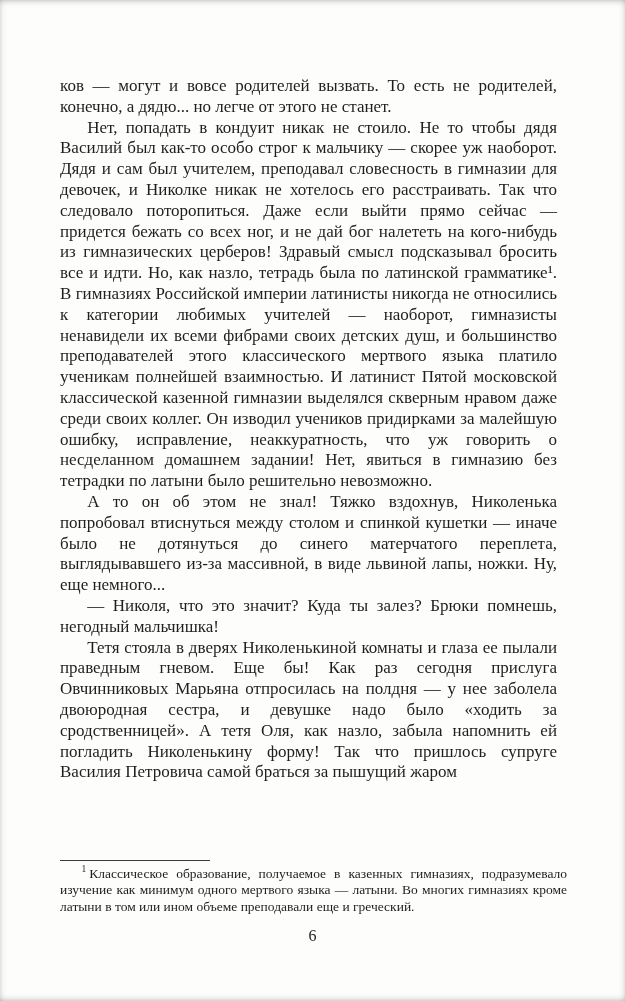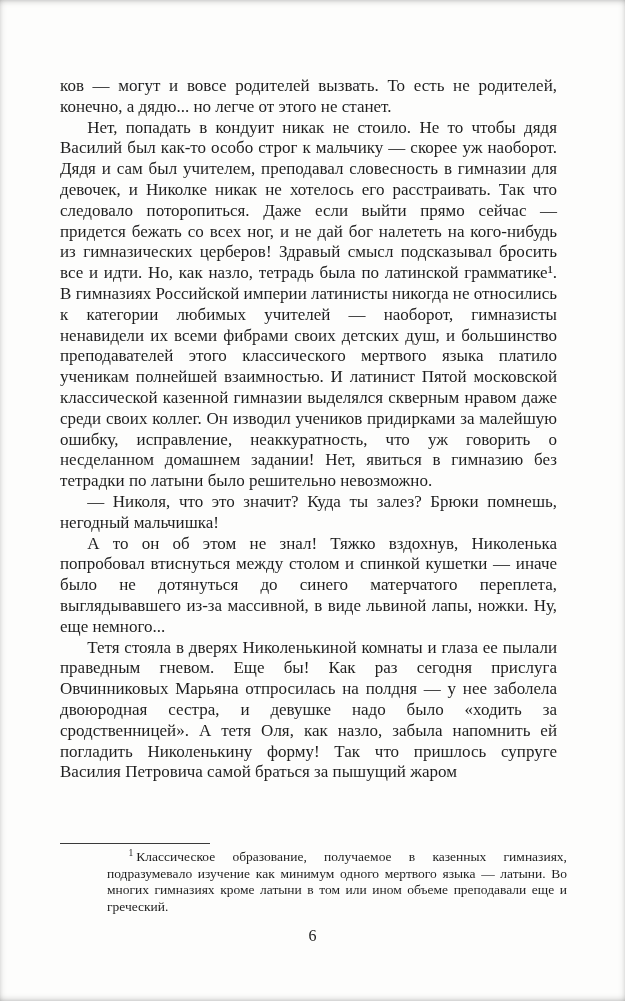--- a/index.html
+++ b/index.html
@@ -50,21 +50,20 @@
     margin-bottom: 5px;
   }
   .footnote {
     font-family: "Liberation Serif", serif;
     font-size: 13.5px;
     line-height: 16.4px;
     color: #1e1e1e;
     text-align: justify;
     text-indent: 1.6em;
     hyphens: auto;
-    margin-left: 47px;
     -webkit-hyphens: auto;
   }
   .footnote sup {
     font-size: 9.5px;
     line-height: 0;
     margin-right: 3px;
   }
   .page-number {
     position: absolute;
     left: 0;
@@ -77,22 +76,22 @@
   }
 </style>
 </head>
 <body>
 
 <div class="page">
 
   <div class="text-block">
     <p class="no-indent">ков — могут и вовсе родителей вызвать. То есть не родителей, конечно, а дядю... но легче от этого не станет.</p>
     <p>Нет, попадать в кондуит никак не стоило. Не то чтобы дядя Василий был как-то особо строг к мальчику — скорее уж наоборот. Дядя и сам был учителем, преподавал словесность в гимназии для девочек, и Николке никак не хотелось его расстраивать. Так что следовало поторопиться. Даже если выйти прямо сейчас — придется бежать со всех ног, и не дай бог налететь на кого-нибудь из гимназических церберов! Здравый смысл подсказывал бросить все и идти. Но, как назло, тетрадь была по латинской грамматике¹. В гимназиях Российской империи латинисты никогда не относились к категории любимых учителей — наоборот, гимназисты ненавидели их всеми фибрами своих детских душ, и большинство преподавателей этого классического мертвого языка платило ученикам полнейшей взаимностью. И латинист Пятой московской классической казенной гимназии выделялся скверным нравом даже среди своих коллег. Он изводил учеников придирками за малейшую ошибку, исправление, неаккуратность, что уж говорить о несделанном домашнем задании! Нет, явиться в гимназию без тетрадки по латыни было решительно невозможно.</p>
+    <p>А то он об этом не знал! Тяжко вздохнув, Николенька попробовал втиснуться между столом и спинкой кушетки — иначе было не дотянуться до синего матерчатого переплета, выглядывавшего из-за массивной, в виде львиной лапы, ножки. Ну, еще немного...</p>
     <p>— Николя, что это значит? Куда ты залез? Брюки помнешь, негодный мальчишка!</p>
-    <p>А то он об этом не знал! Тяжко вздохнув, Николенька попробовал втиснуться между столом и спинкой кушетки — иначе было не дотянуться до синего матерчатого переплета, выглядывавшего из-за массивной, в виде львиной лапы, ножки. Ну, еще немного...</p>
     <p>Тетя стояла в дверях Николенькиной комнаты и глаза ее пылали праведным гневом. Еще бы! Как раз сегодня прислуга Овчинниковых Марьяна отпросилась на полдня — у нее заболела двоюродная сестра, и девушке надо было «ходить за сродственницей». А тетя Оля, как назло, забыла напомнить ей погладить Николенькину форму! Так что пришлось супруге Василия Петровича самой браться за пышущий жаром</p>
   </div>
 
   <div class="footnote-area">
     <div class="footnote-rule"></div>
     <div class="footnote">
       <sup>1</sup><span>Классическое образование, получаемое в казенных гимназиях, подразумевало изучение как минимум одного мертвого языка — латыни. Во многих гимназиях кроме латыни в том или ином объеме преподавали еще и греческий.</span>
     </div>
   </div>
 

